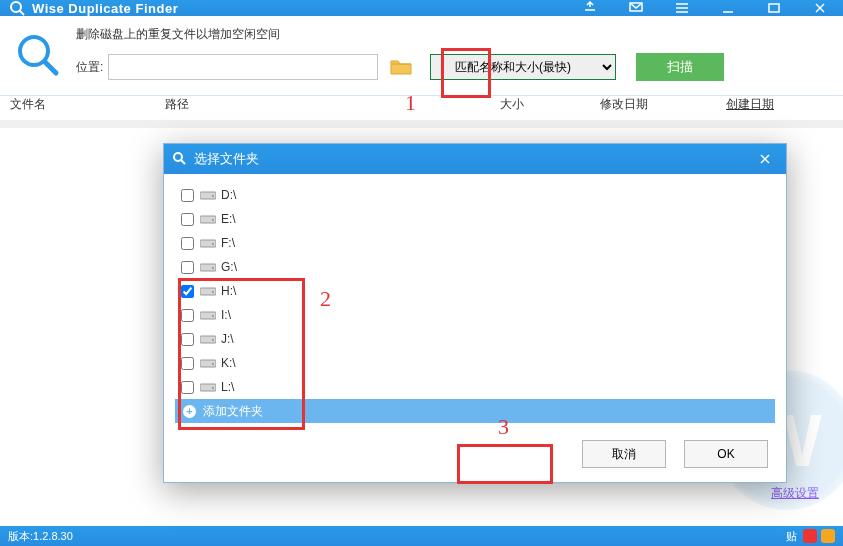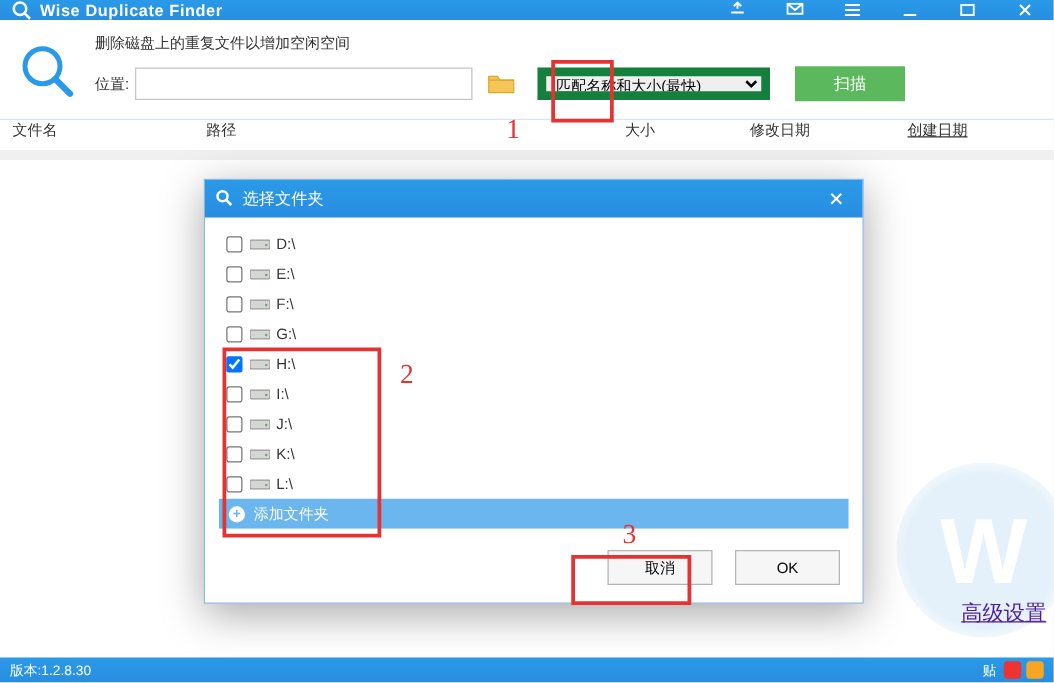--- a/index.html
+++ b/index.html
@@ -7,28 +7,28 @@
 
 
 .titlebar { height: 16px; background: linear-gradient(#2a9ae8, #288de0); display: flex; align-items: center; color: #fff; font-size: 13px; padding-left: 8px; }
 .titlebar .app-icon { width: 18px; height: 18px; margin-right: 6px; display: flex; align-items: center; justify-content: center; }
 .titlebar .title-text { flex: 1; font-weight: bold; letter-spacing: .5px; }
 .titlebar .sysbtns { display: flex; }
 .titlebar .sysbtn { width: 46px; height: 28px; display: flex; align-items: center; justify-content: center; cursor: pointer; }
 .titlebar .sysbtn svg { stroke: #fff; fill: none; }
 
 
-.header { background: #fff; padding: 10px 14px 14px; display: flex; align-items: flex-end; border-bottom: 1px solid #d6e6f4; }
+.header { background: #fff; padding: 10px 14px 14px; display: flex; align-items: center; border-bottom: 1px solid #d6e6f4; }
 .header .bigicon { width: 48px; height: 48px; margin-right: 14px; margin-top: 2px; }
 .header .desc { font-size: 12px; color: #333; margin-bottom: 10px; }
 .header-row2 { display: flex; align-items: center; }
 .header .label-loc { font-size: 12px; color: #333; width: 32px; }
 .header input.path { width: 270px; height: 26px; border: 1px solid #c5c5c5; padding: 0 6px; font-size: 12px; }
 .header .folder-btn { width: 38px; height: 26px; border: none; background: #fff; margin-left: 4px; display: flex; align-items: center; justify-content: center; cursor: pointer; }
-.header select.match { width: 186px; height: 26px; border: 7px solid #15803d; font-size: 12px; margin-left: 10px; padding-left: 4px; }
+.header select.match { width: 186px; height: 26px; border: 1px solid #15803d; font-size: 12px; margin-left: 10px; padding-left: 20px; }
 .header .scan-btn { background: #5cb85c; color: #fff; border: none; width: 88px; height: 28px; font-size: 13px; margin-left: 20px; cursor: pointer; }
 
 
 .ann-box { position: absolute; border: 3px solid #e53333; pointer-events: none; }
 .ann-num { position: absolute; color: #e53333; font-size: 22px; font-family: "Times New Roman", serif; pointer-events: none; }
 
 
 .colhdr { background: #fff; height: 24px; display: flex; font-size: 12px; color: #333; }
 .colhdr span { padding-left: 10px; }
 .col-name { width: 155px; }
@@ -37,30 +37,30 @@
 .col-mod { width: 126px; }
 .col-create { flex: 1; text-decoration: underline; }
 
 .content { background: #fff; position: absolute; top: 128px; left: 0; right: 0; bottom: 20px; }
 
 
 .wm { position: absolute; right: -14px; bottom: 16px; width: 140px; height: 140px; border-radius: 50%; background: radial-gradient(circle, #e4f1fa 0%, #e4f1fa 62%, rgba(228,241,250,0) 80%); display: flex; align-items: center; justify-content: center; }
 .wm span { font-size: 74px; font-weight: bold; color: #fff; }
 
 
-.advlink { position: absolute; right: 6px; bottom: 24px; font-size: 17px; color: #4c1d95; text-decoration: underline; cursor: pointer; }
+.advlink { position: absolute; right: 24px; bottom: 24px; font-size: 12px; color: #8b5cf6; text-decoration: underline; cursor: pointer; }
 
 
 .statusbar { position: absolute; bottom: 0; left: 0; right: 0; height: 20px; background: linear-gradient(#2a9ae8, #288de0); color: #fff; font-size: 11px; display: flex; align-items: center; padding: 0 8px; margin-top: 25px; }
 .statusbar .ver { flex: 1; }
 .statusbar .tray { display: flex; gap: 4px; align-items: center; }
 .tray-ic { width: 14px; height: 14px; border-radius: 3px; }
 
 
-.modal { position: absolute; left: 163px; top: 143px; width: 528px; background: #fff; box-shadow: 0 8px 32px rgba(0,0,0,.35); border: 1px solid #8cb7dd; }
+.modal { position: absolute; left: 163px; top: 143px; width: 624px; background: #fff; box-shadow: 0 8px 32px rgba(0,0,0,.35); border: 1px solid #8cb7dd; }
 .modal .mtitle { height: 30px; background: linear-gradient(#2a9ae8, #288de0); display: flex; align-items: center; color: #fff; font-size: 13px; padding: 0 8px; }
 .modal .mtitle .micon { width: 16px; height: 16px; margin-right: 6px; }
 .modal .mtitle .mt-text { flex: 1; }
 .modal .mclose { width: 26px; height: 24px; display: flex; align-items: center; justify-content: center; cursor: pointer; }
 .modal .mbody { padding: 8px 10px 6px; position: relative; }
 .drivelist { border: 1px solid transparent; max-height: 248px; overflow-y: scroll; }
 .drive { height: 24px; display: flex; align-items: center; font-size: 12px; color: #333; padding-left: 6px; }
 .drive input[type=checkbox] { width: 13px; height: 13px; margin-right: 6px; }
 .drive .d-icon { width: 16px; height: 12px; margin-right: 5px; }
 .drive.addrow { background: #6cb6f0; color: #fff; }

